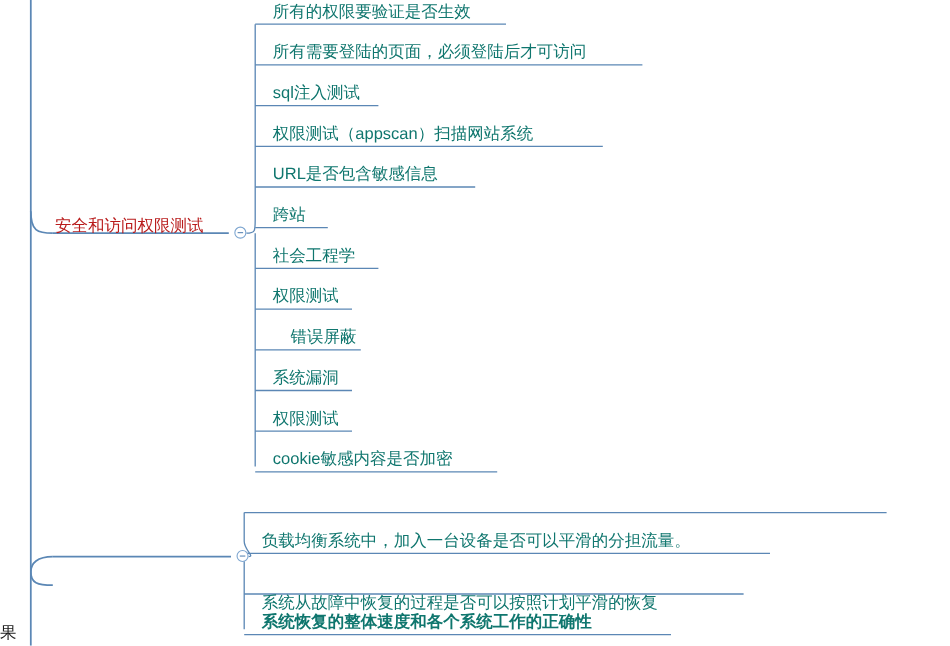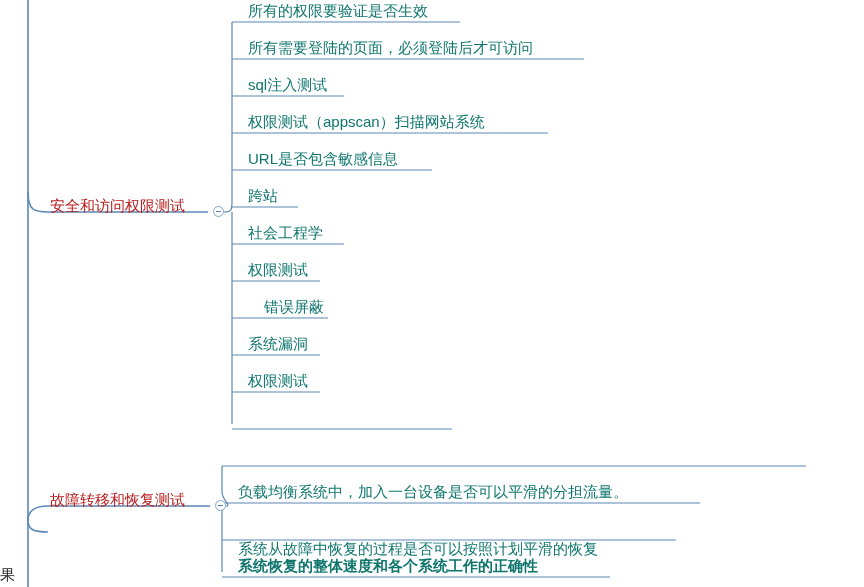--- a/index.html
+++ b/index.html
@@ -125,22 +125,22 @@
   <div class="node leaf" style="left:246px; top:38px;">所有需要登陆的页面，必须登陆后才可访问</div>
   <div class="node leaf" style="left:246px; top:75px;">sql注入测试</div>
   <div class="node leaf" style="left:246px; top:112px;">权限测试（appscan）扫描网站系统</div>
   <div class="node leaf" style="left:246px; top:149px;">URL是否包含敏感信息</div>
   <div class="node leaf" style="left:246px; top:186px;">跨站</div>
   <div class="node leaf" style="left:246px; top:223px;">社会工程学</div>
   <div class="node leaf" style="left:246px; top:260px;">权限测试</div>
   <div class="node leaf" style="left:262px; top:297px;">错误屏蔽</div>
   <div class="node leaf" style="left:246px; top:334px;">系统漏洞</div>
   <div class="node leaf" style="left:246px; top:371px;">权限测试</div>
+  <div class="node leaf" style="left:246px; top:408px;">cookie敏感内容是否加密</div>
 
-  <div class="node branch-label" style="left:48px; top:490px;">故障转移和恢复测试</div>
   <div class="collapse-btn" style="left:215px; top:500px;"></div>
 
   <div class="node leaf" style="left:236px; top:482px;">负载均衡系统中，加入一台设备是否可以平滑的分担流量。</div>
   <div class="node leaf" style="left:236px; top:515px;margin-top:24px;">系统从故障中恢复的过程是否可以按照计划平滑的恢复</div>
   <div class="node leaf" style="left:236px; top:556px;font-weight:bold;">系统恢复的整体速度和各个系统工作的正确性</div>
 
   <div class="partial-text">果</div>
 
 </div>
 

